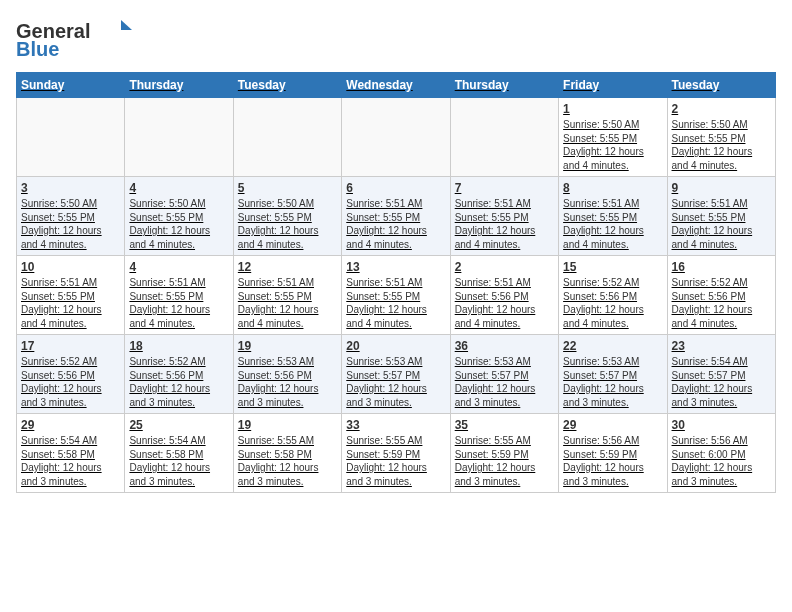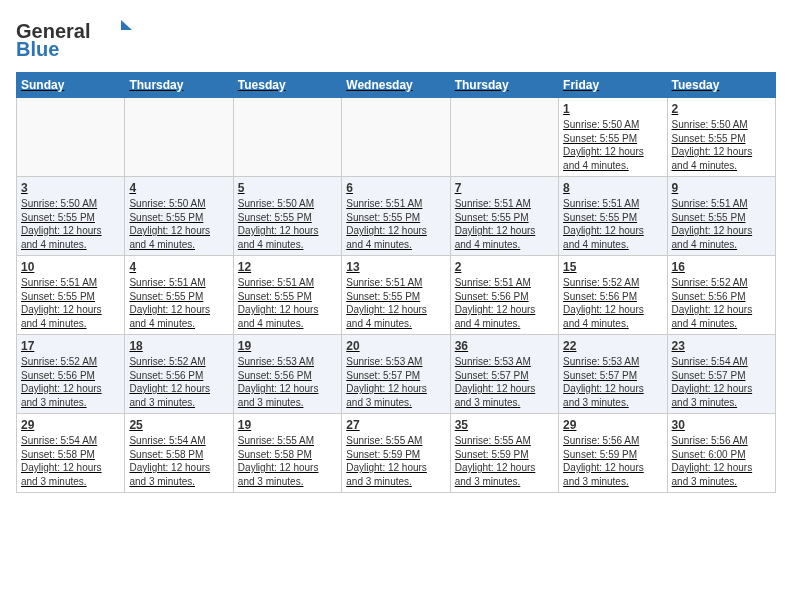--- a/index.html
+++ b/index.html
@@ -274,21 +274,21 @@
 Sunset: 5:58 PM
 Daylight: 12 hours and 3 minutes.</div>
         </td>
         <td>
           <span class="day-num">19</span>
           <div class="day-info" style="white-space: pre-line;">Sunrise: 5:55 AM
 Sunset: 5:58 PM
 Daylight: 12 hours and 3 minutes.</div>
         </td>
         <td>
-          <span class="day-num">27</span>
+          <span class="day-num">33</span>
           <div class="day-info" style="white-space: pre-line;">Sunrise: 5:55 AM
 Sunset: 5:59 PM
 Daylight: 12 hours and 3 minutes.</div>
         </td>
         <td>
           <span class="day-num">35</span>
           <div class="day-info" style="white-space: pre-line;">Sunrise: 5:55 AM
 Sunset: 5:59 PM
 Daylight: 12 hours and 3 minutes.</div>
         </td>

